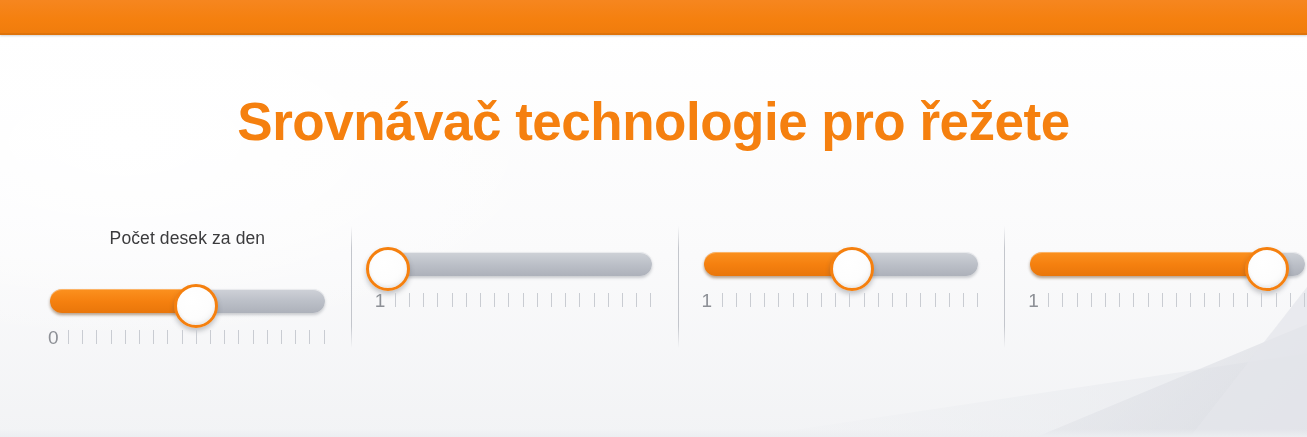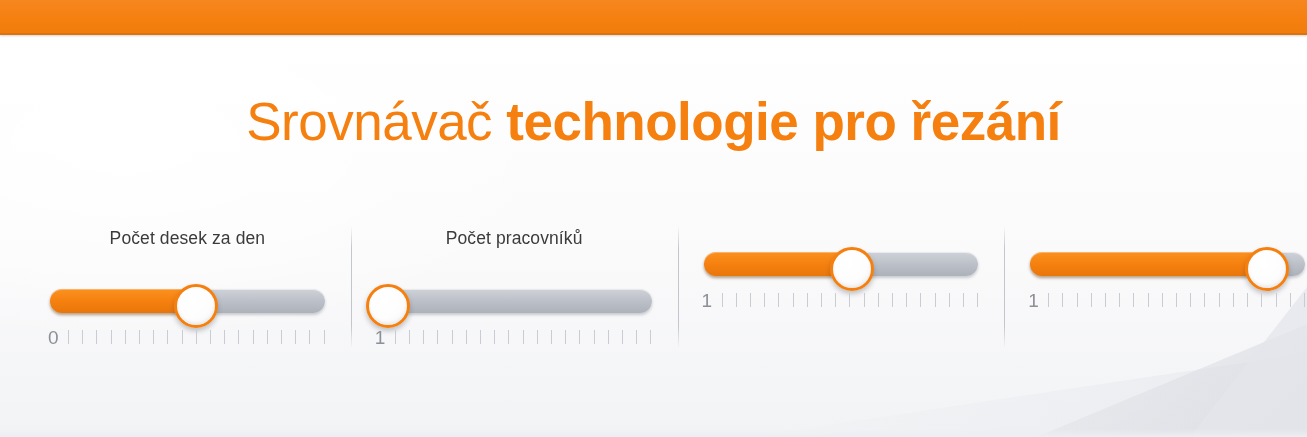--- a/index.html
+++ b/index.html
@@ -69,21 +69,21 @@
     text-align: center;
     font-size: 53px;
     line-height: 1;
     letter-spacing: -0.5px;
     color: #f5800f;
     font-weight: 700;
     z-index: 4;
     white-space: nowrap;
     text-shadow: 0 1px 0 rgba(255,255,255,0.7);
   }
-  .title .thin { font-weight: 400; text-align: center; }
+  .title .thin { font-weight: 700; text-align: center; }
 
   
   .slider-row {
     position: absolute;
     left: 0; top: 212px;
     width: 1307px;
     height: 150px;
     display: flex;
     z-index: 4;
     margin-left: 24px;
@@ -224,21 +224,21 @@
     <div class="bg-glow"></div>
     <div class="facet facet-c"></div>
     <div class="facet facet-a"></div>
     <div class="facet facet-b"></div>
     <div class="facet facet-d"></div>
   </div>
 
   <div class="top-band"></div>
 
   <div class="title">
-    <span class="thin">Srovnávač </span><span>technologie pro řezání</span>
+    <span class="thin">Srovnávač </span><span>technologie pro řežete</span>
   </div>
 
   <div class="slider-row">
 
     <div class="slider-cell">
       <div class="slider-label">Počet desek za den</div>
       <div class="track-wrap">
         <div class="track">
           <div class="track-fill" style="width: 53%;"></div>
           <div class="thumb" style="left: 53%;"></div>
@@ -264,21 +264,20 @@
             <div class="tick"></div>
             <div class="tick"></div>
             <div class="tick"></div>
             <div class="tick"></div>
             <div class="tick"></div>
           </div>
       </div>
     </div>
 
     <div class="slider-cell">
-      <div class="slider-label">Počet pracovníků</div>
       <div class="track-wrap">
         <div class="track">
           <div class="track-fill" style="width: 4%;"></div>
           <div class="thumb" style="left: 4%;"></div>
         </div>
       </div>
       <div class="ruler">
         <div class="ruler-min">1</div>
         <div class="ticks">
             <div class="tick"></div>

